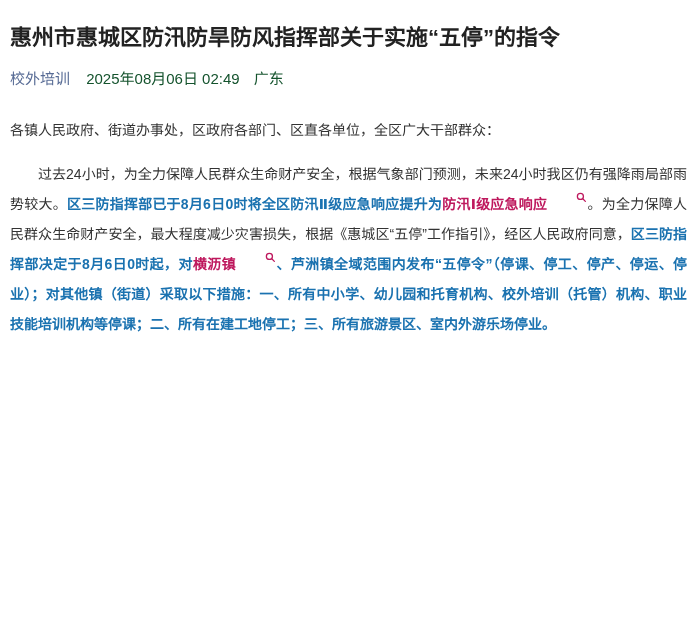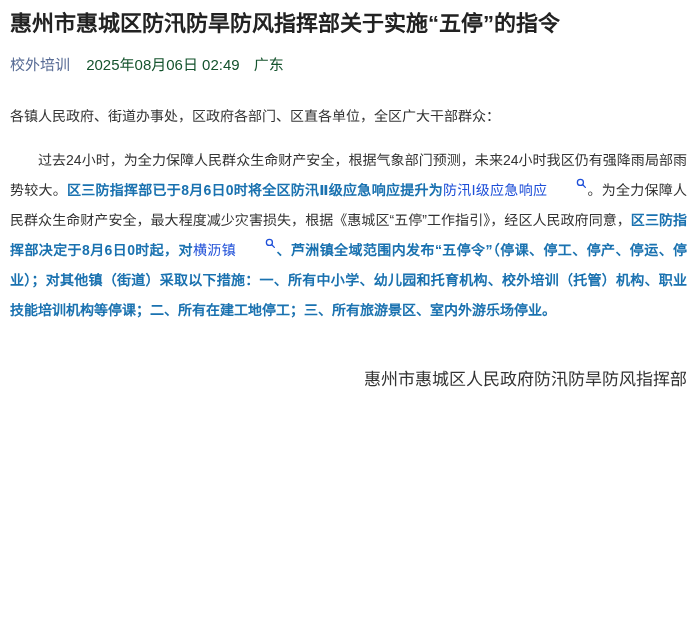--- a/index.html
+++ b/index.html
@@ -2,21 +2,21 @@
 <html lang="zh-CN"><head>
 <meta charset="utf-8">
 <style>
   html, body { margin: 0; padding: 0; background: #ffffff; }
   body { font-family: "Liberation Sans", "DejaVu Sans", sans-serif; }
   .page {
     position: relative;
     width: 697px;
     height: 641px;
     box-sizing: border-box;
-    padding: 8px 10px 10px 10px;
+    padding: 22px 10px 10px 10px;
     overflow: hidden;
     background: #ffffff;
   }
   .title {
     margin: 0 0 15px 0;
     font-size: 22px;
     line-height: 1.45;
     font-weight: 700;
     color: #222222;
   }
@@ -38,21 +38,21 @@
   .content p {
     margin: 0 0 14px 0;
     font-size: 14px;
     line-height: 30px;
     color: #333333;
     text-align: justify;
   }
   .content p.indent { text-indent: 2em; }
   .content .n { color: #333333; font-weight: 400; }
   .content .b { color: #1a72b0; font-weight: 700; }
-  .content .lnk { color: #1d4ed8; font-weight: 400; cursor: pointer; }
+  .content .lnk { color: #be185d; font-weight: 700; cursor: pointer; }
   .mag {
     display: inline-block;
     position: relative;
     top: -6px;
     margin-left: 1px;
     line-height: 0;
     color: inherit;
   }
   .signature {
     margin-top: 40px;
@@ -83,16 +83,15 @@
       <p class="indent"><span class="n">过去24小时，为全力保障人民群众生命财产安全，根据气象部门预测，未来24小时我区仍有强降雨局部雨势较大。</span><span class="b">区三防指挥部已于8月6日0时将全区防汛Ⅱ级应急响应提升为</span><span class="lnk">防汛Ⅰ级应急响应<span class="mag"><svg width="11" height="11" viewBox="0 0 12 12" aria-hidden="true">
               <circle cx="4.8" cy="4.8" r="3.3" fill="none" stroke="currentColor" stroke-width="1.4"></circle>
               <path d="M7.4 7.4 L10.2 10.2" stroke="currentColor" stroke-width="1.4" stroke-linecap="round"></path>
             </svg></span></span><span class="n">。为全力保障人民群众生命财产安全，最大程度减少灾害损失，根据《惠城区“五停”工作指引》，经区人民政府同意，</span><span class="b">区三防指挥部决定于8月6日0时起，对</span><span class="lnk">横沥镇<span class="mag"><svg width="11" height="11" viewBox="0 0 12 12" aria-hidden="true">
               <circle cx="4.8" cy="4.8" r="3.3" fill="none" stroke="currentColor" stroke-width="1.4"></circle>
               <path d="M7.4 7.4 L10.2 10.2" stroke="currentColor" stroke-width="1.4" stroke-linecap="round"></path>
             </svg></span></span><span class="b">、芦洲镇全域范围内发布“五停令”（停课、停工、停产、停运、停业）；对其他镇（街道）采取以下措施：一、所有中小学、幼儿园和托育机构、校外培训（托管）机构、职业技能培训机构等停课；二、所有在建工地停工；三、所有旅游景区、室内外游乐场停业。</span></p>
     </div>
 
   <div class="signature">
-    <p>惠州市惠城区人民政府防汛防旱防风指挥部</p>
   </div>
 
 </div>
 
 </body></html>

